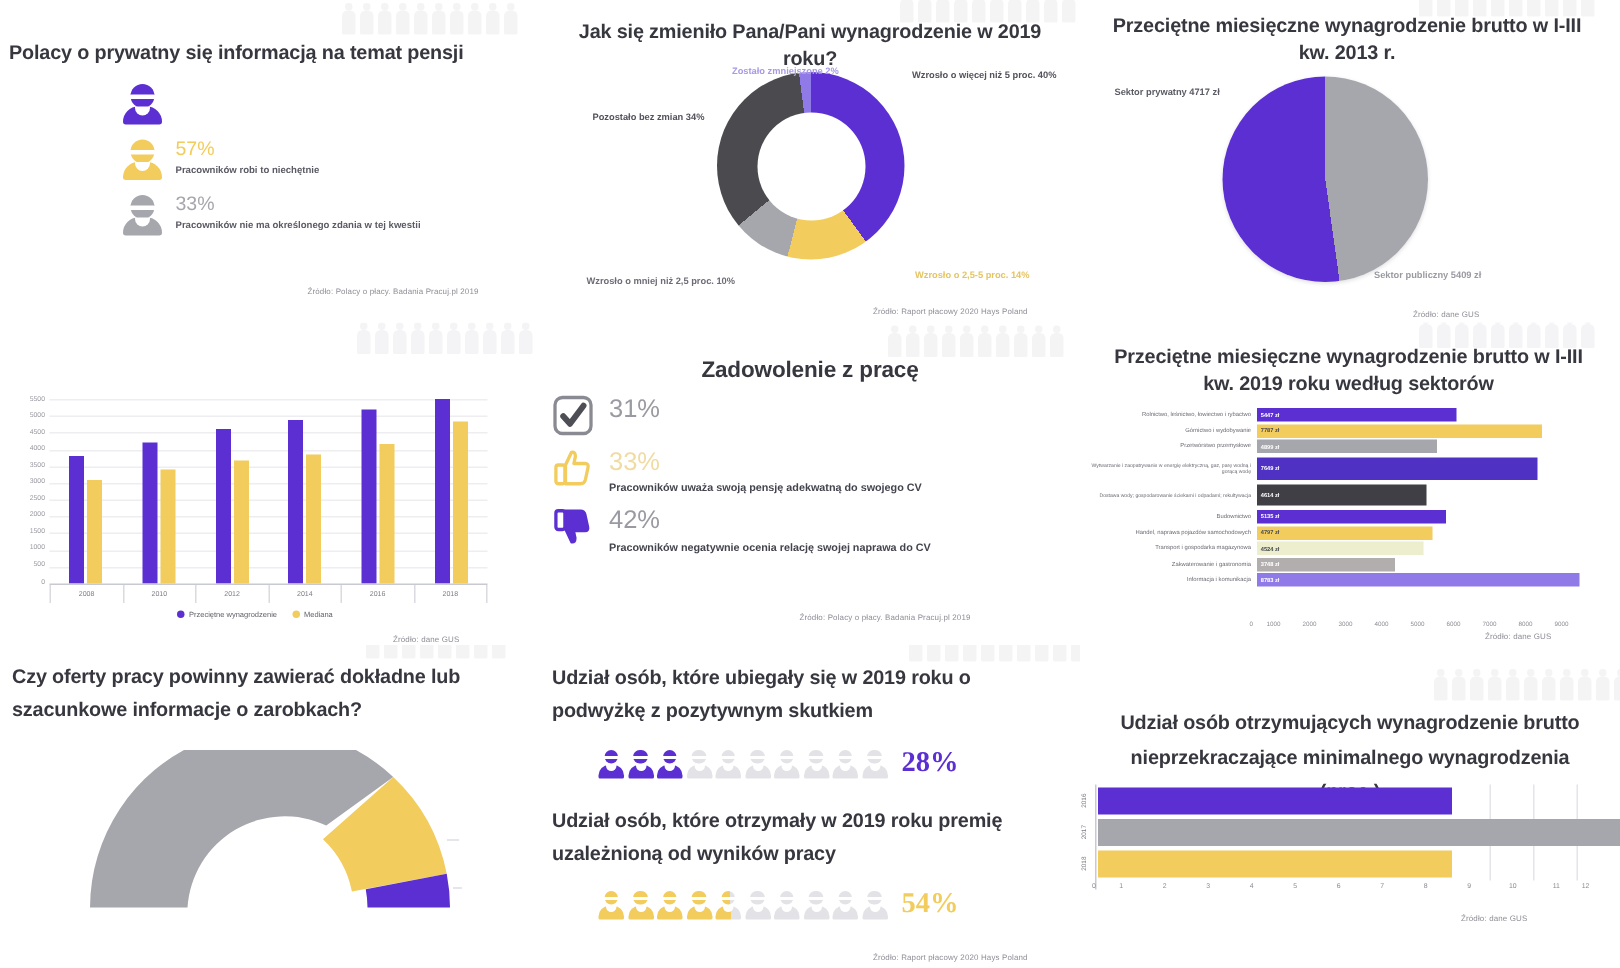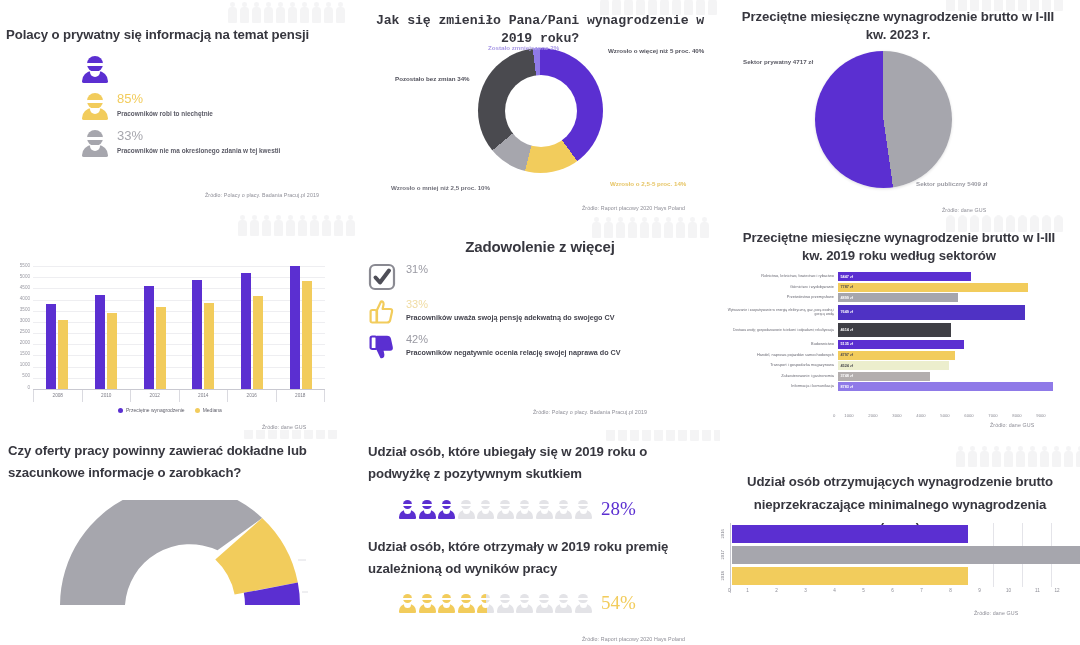--- a/index.html
+++ b/index.html
@@ -71,35 +71,35 @@
   .cc-bar{width:10px;}
   .cc-xaxis{position:absolute;border-top:1px solid #c9c9d1;display:flex;}
   .cc-xcell{flex:1;text-align:center;font-size:4.7px;color:#7c7c86;padding-top:3px;border-right:1px solid #dadae0;height:9px;}
   .cc-xcell:first-child{border-left:1px solid #dadae0;}
   .legend{position:absolute;display:flex;gap:10px;align-items:center;font-size:5px;color:#5e5e69;}
   .legend .dot{width:5px;height:5px;border-radius:50%;display:inline-block;margin-right:3px;vertical-align:middle;}
 
   
   .sat-row{display:flex;gap:10px;align-items:flex-start;margin-bottom:7px;}
   .sat-ico{width:28px;height:28px;flex:0 0 28px;position:relative;}
-  .sat-pct{font-size:11px;line-height:1.2;margin-bottom:2px;}
+  .sat-pct{font-size:17px;line-height:1.2;margin-bottom:2px;}
   .sat-desc{font-size:7.2px;color:#44444e;line-height:1.35;font-weight:bold;max-width:250px;}
 
   
   .hb-row{display:flex;align-items:center;margin-bottom:1.6px;}
   .hb-cat{font-size:3.9px;color:#6a6a74;text-align:right;width:108px;flex:0 0 108px;padding-right:4px;line-height:1.25;}
   .hb-bar{height:9px;display:flex;align-items:center;}
   .hb-val{font-size:3.8px;color:#ffffff;font-weight:bold;padding-left:2.5px;white-space:nowrap;}
   .hb-axis{position:absolute;display:flex;font-size:4.2px;color:#8b8b94;}
 
   
   .gauge-wrap{position:relative;}
 
   
-  .picto-row{display:flex;align-items:center;gap:2.5px;}
+  .picto-row{display:flex;align-items:center;gap:2.5px;font-weight:bold;}
   .picto{width:17px;height:19px;position:relative;}
   .picto .h{position:absolute;left:3.6px;top:0;width:9.8px;height:9.8px;border-radius:50%;}
   .picto .b{position:absolute;left:0;top:10px;width:17px;height:9px;border-radius:7px 7px 1px 1px;}
   .picto .bd{position:absolute;left:2.4px;top:4.4px;width:12px;height:2.2px;background:#fff;border-radius:1px;}
   .picto .cl{position:absolute;left:5px;top:10px;width:7px;height:4px;background:#fff;border-radius:0 0 5px 5px;}
   .picto-pct{font-size:19px;font-family:"Liberation Serif","DejaVu Serif",serif;margin-left:7px;}
 
   
   .mw-row{display:flex;align-items:center;}
   .mw-year{font-size:4.3px;color:#7b7b85;width:12px;flex:0 0 12px;text-align:center;
@@ -136,21 +136,21 @@
         </div>
       </div>
       <div class="p1-row">
         <div class="person-ico">
           <div class="head" style="background:#f2cc5c"></div>
             <div class="band"></div>
           <div class="body" style="background:#f2cc5c"></div>
             <div class="collar"></div>
         </div>
         <div>
-          <div class="pct" style="color:#f2cc5c;">85%</div>
+          <div class="pct" style="color:#f2cc5c;">57%</div>
           <div class="p1-desc">Pracowników robi to niechętnie</div>
         </div>
       </div>
       <div class="p1-row">
         <div class="person-ico">
           <div class="head" style="background:#a6a6ad"></div>
             <div class="band"></div>
           <div class="body" style="background:#a6a6ad"></div>
             <div class="collar"></div>
         </div>
@@ -169,21 +169,21 @@
         <span class="ppl"></span>
         <span class="ppl"></span>
         <span class="ppl"></span>
       <span class="ppl"></span>
         <span class="ppl"></span>
         <span class="ppl"></span>
         <span class="ppl"></span>
       <span class="ppl"></span>
         <span class="ppl"></span>
     </div>
-    <h2 class="title t-center" style="position:absolute;left:8px;top:12px;width:344px;font-family:Liberation Mono, monospace;">Jak się zmieniło Pana/Pani wynagrodzenie w 2019 roku?</h2>
+    <h2 class="title t-center" style="position:absolute;left:8px;top:12px;width:344px;">Jak się zmieniło Pana/Pani wynagrodzenie w 2019 roku?</h2>
 
     <div class="donut-wrap" style="position:absolute;left:118px;top:48px;width:125px;height:125px;">
       <div class="donut" style="width:125px;height:125px;
            background:conic-gradient(
              #5b2fd1 0deg 144deg,
              #f2cc5c 144deg 194.4deg,
              #a6a6ad 194.4deg 230.4deg,
              #4a4a4f 230.4deg 352.8deg,
              #8f7ae8 352.8deg 360deg);">
         <div class="hole" style="width:72px;height:72px;"></div>
@@ -205,21 +205,21 @@
         <span class="ppl"></span>
         <span class="ppl"></span>
         <span class="ppl"></span>
       <span class="ppl"></span>
         <span class="ppl"></span>
         <span class="ppl"></span>
         <span class="ppl"></span>
       <span class="ppl"></span>
         <span class="ppl"></span>
     </div>
-    <h2 class="title t-center" style="position:absolute;left:10px;top:8px;width:336px;">Przeciętne miesięczne wynagrodzenie brutto w I-III kw. 2023 r.</h2>
+    <h2 class="title t-center" style="position:absolute;left:10px;top:8px;width:336px;">Przeciętne miesięczne wynagrodzenie brutto w I-III kw. 2013 r.</h2>
 
     <div class="pie" style="position:absolute;left:95px;top:51px;width:137px;height:137px;
          background:conic-gradient(#a6a6ad 0deg 172deg, #5b2fd1 172deg 360deg);"></div>
 
     <div class="lbl" style="left:23px;top:58px;color:#5b5b65;">Sektor prywatny 4717 zł</div>
     <div class="lbl" style="left:196px;top:180px;color:#9a9aa2;">Sektor publiczny 5409 zł</div>
 
     <div class="src" style="left:222px;top:207px;">Źródło: dane GUS</div>
   </div>
 
@@ -314,21 +314,21 @@
         <span class="ppl"></span>
         <span class="ppl"></span>
         <span class="ppl"></span>
       <span class="ppl"></span>
         <span class="ppl"></span>
         <span class="ppl"></span>
         <span class="ppl"></span>
       <span class="ppl"></span>
         <span class="ppl"></span>
     </div>
-    <h2 class="title t-center" style="position:absolute;left:10px;top:22px;width:340px;font-size:15px;">Zadowolenie z więcej</h2>
+    <h2 class="title t-center" style="position:absolute;left:10px;top:22px;width:340px;font-size:15px;">Zadowolenie z pracę</h2>
 
     <div style="position:absolute;left:8px;top:48px;width:344px;">
       <div class="sat-row">
         <div class="sat-ico">
           <svg width="28" height="28" viewBox="0 0 28 28">
             <rect x="2" y="2" width="24" height="24" rx="5" fill="none" stroke="#8a8a92" stroke-width="2.2"></rect>
             <path d="M7.5 14.5 L12 19.5 L21 7.5" fill="none" stroke="#4e4e57" stroke-width="4" stroke-linecap="round" stroke-linejoin="round"></path>
           </svg>
         </div>
         <div>

